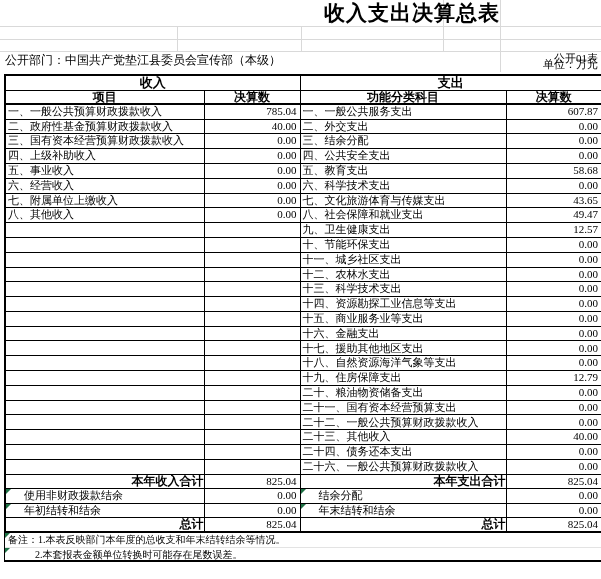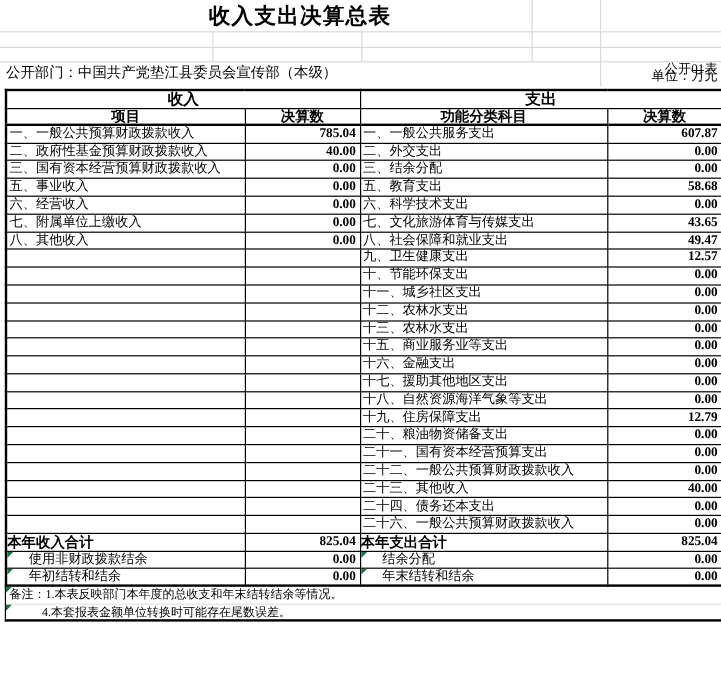--- a/index.html
+++ b/index.html
@@ -8,39 +8,39 @@
     font-family:"Liberation Serif","DejaVu Serif",serif;color:#000;
   }
   
   .gl{position:absolute;background:#d9d9d9;}
   .gl.h{height:1px;}
   .gl.v{width:1px;}
 
   .page-title{
     position:absolute;top:1px;left:0;width:500px;height:24px;
     font-family:"Liberation Sans","DejaVu Sans",sans-serif;
-    font-size:18px;font-weight:bold;text-align:center;letter-spacing:1px;line-height:24px;
+    font-size:21px;font-weight:bold;text-align:right;letter-spacing:1px;line-height:24px;
   }
   .table-code{position:absolute;top:52px;right:3px;font-size:11px;line-height:12px;}
   .dept-line{position:absolute;top:53px;left:5px;font-size:12px;line-height:14px;}
   .unit-label{position:absolute;top:58px;right:3px;font-size:11px;line-height:12px;}
 
   .tbl-wrap{position:absolute;left:4px;top:74px;width:597px;}
   table{border-collapse:collapse;table-layout:fixed;width:597px;border:2px solid #000;}
   td,th{border:1px solid #000;font-size:11px;font-weight:normal;overflow:hidden;
         white-space:nowrap;padding:0;line-height:1.05;position:relative;}
   tr.h1{height:15px;}
   tr.h1 th{font-size:13px;font-weight:bold;text-align:center;margin-top:18px;}
   tr.h2{height:13px;margin-top:32px;}
   tr.h2 th{font-size:12px;font-weight:bold;text-align:center;border-bottom:2px solid #000;}
   tr.body-row{height:14.8px;}
   tr.foot{height:14.5px;}
   td.lbl{text-align:left;padding-left:2px;}
-  td.val{text-align:right;padding-right:3px;font-weight:bold;}
-  td.center-bold{text-align:left;font-weight:bold;font-size:12px;}
+  td.val{text-align:right;padding-right:3px;}
+  td.center-bold{text-align:right;font-weight:bold;font-size:12px;}
   td.indent{padding-left:18px;}
 
   .err-tri{position:absolute;top:0;left:0;width:0;height:0;
     border-top:5px solid #1e7145;border-right:5px solid transparent;}
 
   .notes{border-left:1px solid #000;border-right:1px solid #8a8a8a;border-bottom:2px solid #000;width:596px;}
   .note-row{position:relative;height:14px;font-size:10px;line-height:14px;padding-left:3px;
             border-bottom:1px solid #e3e3e3;white-space:nowrap;}
   .note-row:last-child{border-bottom:none;height:12px;}
   .note-row.indent{padding-left:30px;}
@@ -96,20 +96,26 @@
     <td class="val">0.00</td>
   </tr>
 
   <tr class="body-row">
     <td class="lbl">三、国有资本经营预算财政拨款收入</td>
     <td class="val">0.00</td>
     <td class="lbl">三、结余分配</td>
     <td class="val">0.00</td>
   </tr>
 
+  <tr class="body-row">
+    <td class="lbl">四、上级补助收入</td>
+    <td class="val">0.00</td>
+    <td class="lbl">四、公共安全支出</td>
+    <td class="val">0.00</td>
+  </tr>
 
   <tr class="body-row">
     <td class="lbl">五、事业收入</td>
     <td class="val">0.00</td>
     <td class="lbl">五、教育支出</td>
     <td class="val">58.68</td>
   </tr>
 
   <tr class="body-row">
     <td class="lbl">六、经营收入</td>
@@ -156,24 +162,30 @@
   <tr class="body-row">
     <td class="lbl"></td>
     <td class="val"></td>
     <td class="lbl">十二、农林水支出</td>
     <td class="val">0.00</td>
   </tr>
 
   <tr class="body-row">
     <td class="lbl"></td>
     <td class="val"></td>
-    <td class="lbl">十三、农林水支出</td>
-    <td class="val">0.00</td>
-  </tr>
-
+    <td class="lbl">十三、科学技术支出</td>
+    <td class="val">0.00</td>
+  </tr>
+
+  <tr class="body-row">
+    <td class="lbl"></td>
+    <td class="val"></td>
+    <td class="lbl">十四、资源勘探工业信息等支出</td>
+    <td class="val">0.00</td>
+  </tr>
 
   <tr class="body-row">
     <td class="lbl"></td>
     <td class="val"></td>
     <td class="lbl">十五、商业服务业等支出</td>
     <td class="val">0.00</td>
   </tr>
 
   <tr class="body-row">
     <td class="lbl"></td>
@@ -258,26 +270,32 @@
         <td class="val">0.00</td>
         <td class="lbl indent"><span class="err-tri"></span><span>结余分配</span></td>
         <td class="val">0.00</td>
       </tr>
       <tr class="foot">
         <td class="lbl indent"><span class="err-tri"></span><span>年初结转和结余</span></td>
         <td class="val">0.00</td>
         <td class="lbl indent"><span class="err-tri"></span><span>年末结转和结余</span></td>
         <td class="val">0.00</td>
       </tr>
+      <tr class="foot">
+        <td class="center-bold">总计</td>
+        <td class="val">825.04</td>
+        <td class="center-bold">总计</td>
+        <td class="val">825.04</td>
+      </tr>
     </tbody>
   </table>
 
   <div class="notes">
     <div class="note-row">
       <span class="err-tri"></span>
       <span>备注：1.本表反映部门本年度的总收支和年末结转结余等情况。</span>
     </div>
     <div class="note-row indent">
       <span class="err-tri"></span>
-      <span>4.本套报表金额单位转换时可能存在尾数误差。</span>
+      <span>2.本套报表金额单位转换时可能存在尾数误差。</span>
     </div>
   </div>
 </div>
 
 </body></html>

